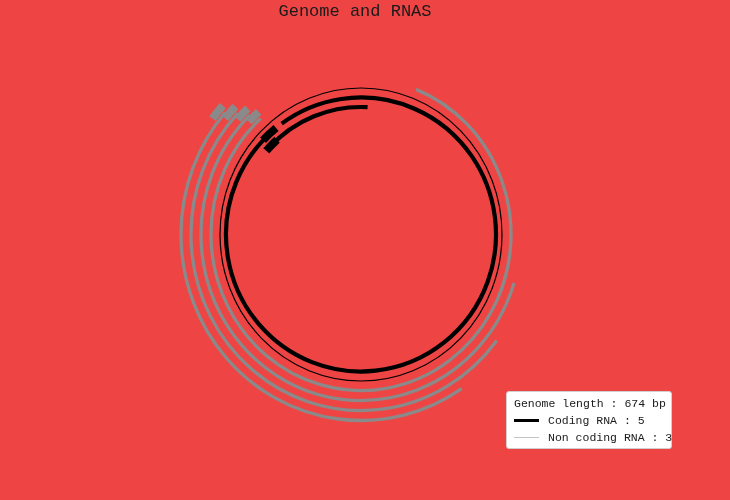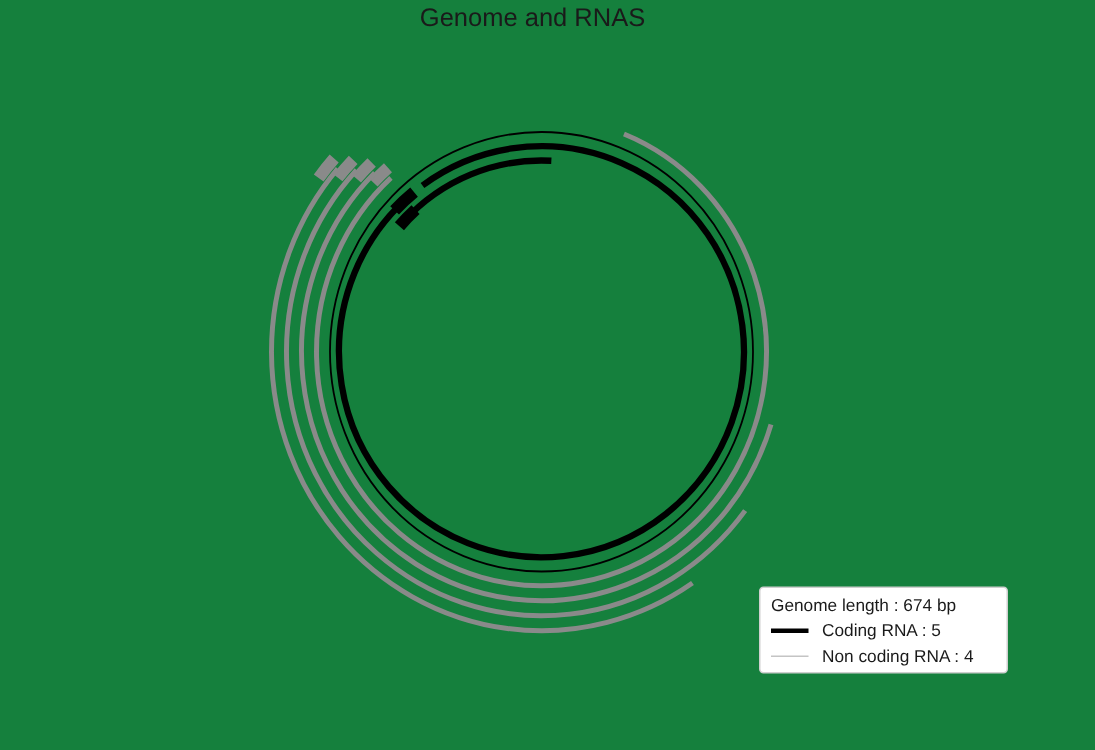--- a/index.html
+++ b/index.html
@@ -1,20 +1,20 @@
 <!DOCTYPE html>
 <html><head>
 <meta charset="utf-8">
 <style>
   html,body{margin:0;padding:0;background:#ffffff;}
   .canvas{
     position:relative;
     width:730px;height:500px;
-    background:#15803d;
-    font-family:Liberation Sans, sans-serif;
+    background:#ef4444;
+    font-family:Liberation Mono, monospace;
     overflow:hidden;
   }
   .plot-title{
     position:absolute;
     top:2px;left:0;width:710px;
     text-align:center;
     font-size:17px;
     color:#1a1a1a;
   }
   svg.genome-svg{position:absolute;left:0;top:0;}
@@ -72,17 +72,17 @@
   <div class="legend">
     <div class="legend-row">
       <span>Genome length : 674 bp</span>
     </div>
     <div class="legend-row">
       <span class="legend-line coding"></span>
       <span>Coding RNA : 5</span>
     </div>
     <div class="legend-row">
       <span class="legend-line noncoding"></span>
-      <span>Non coding RNA : 4</span>
+      <span>Non coding RNA : 3</span>
     </div>
   </div>
 
 </div>
 
 </body></html>

